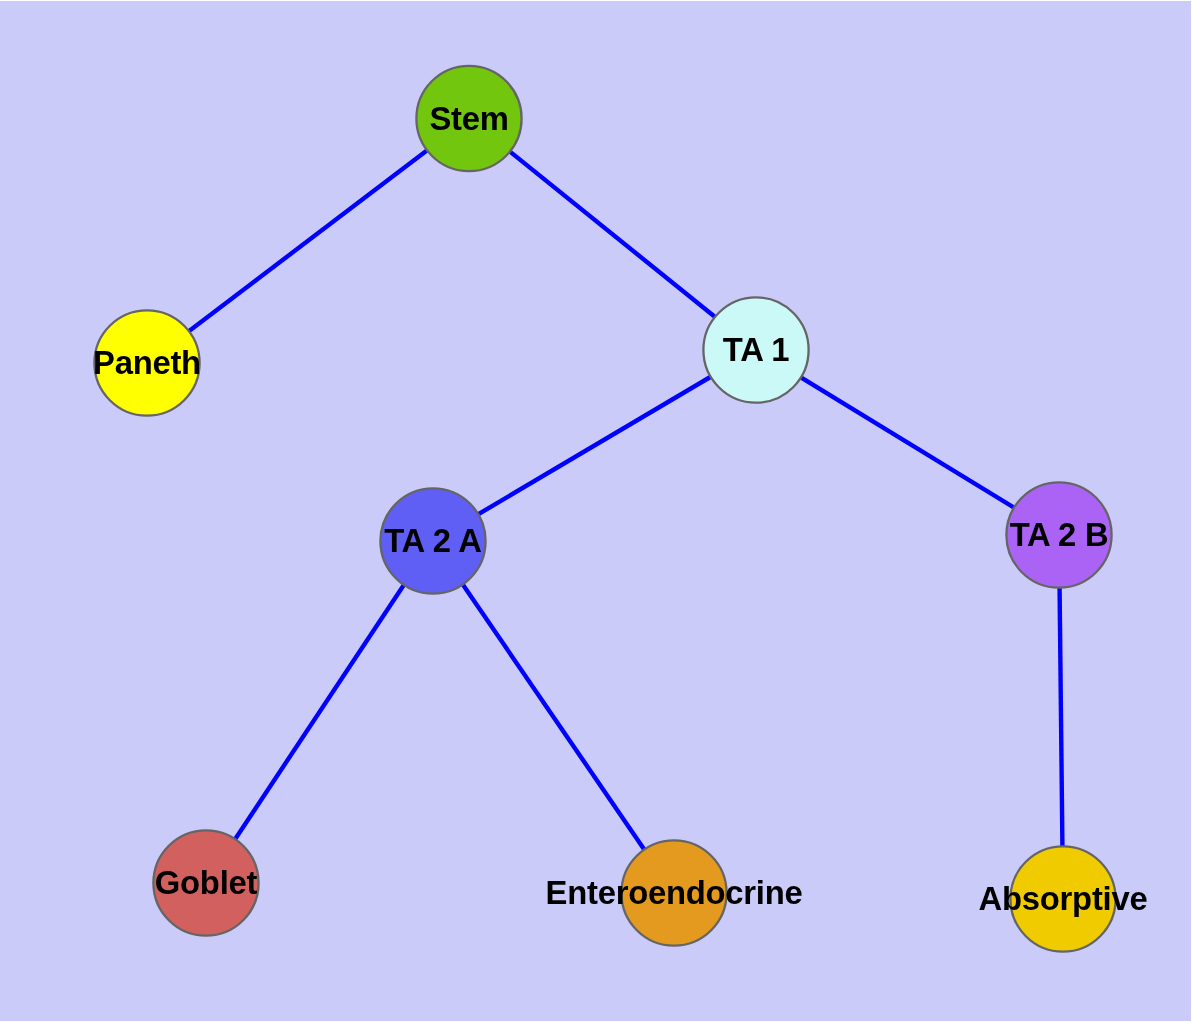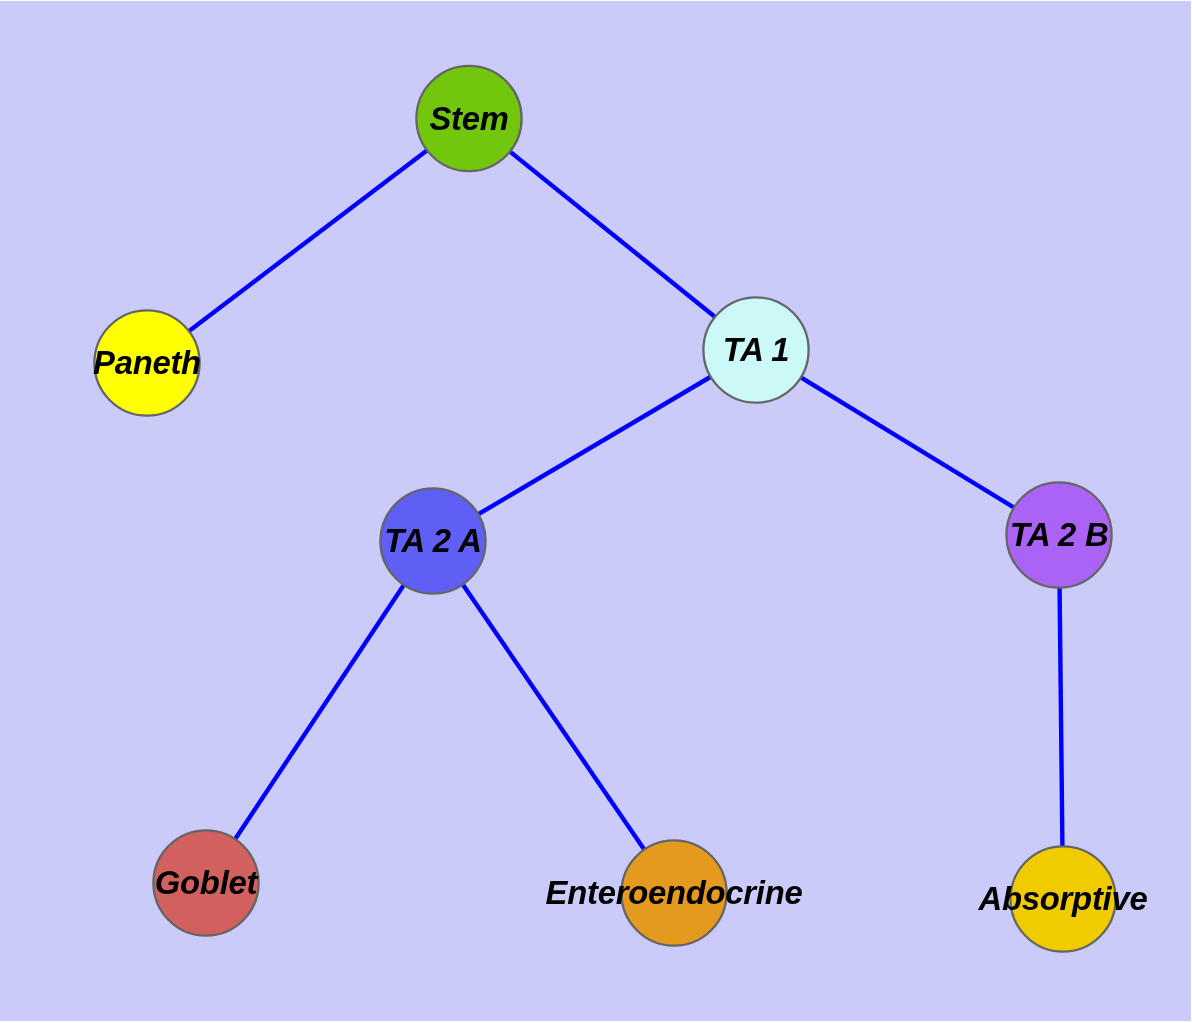--- a/index.html
+++ b/index.html
@@ -8,21 +8,20 @@
     background: #ffffff;
     width: 1192px;
     height: 1023px;
     overflow: hidden;
     font-family: "Liberation Sans", sans-serif;
   }
   .stage {
     position: relative;
     width: 1184px;
     height: 1023px;
-    font-style: italic;
   }
   svg {
     display: block;
   }
   .node-label {
     font-family: "Liberation Sans", sans-serif;
     font-weight: bold;
     letter-spacing: -0.25px;
     pointer-events: none;
   }

